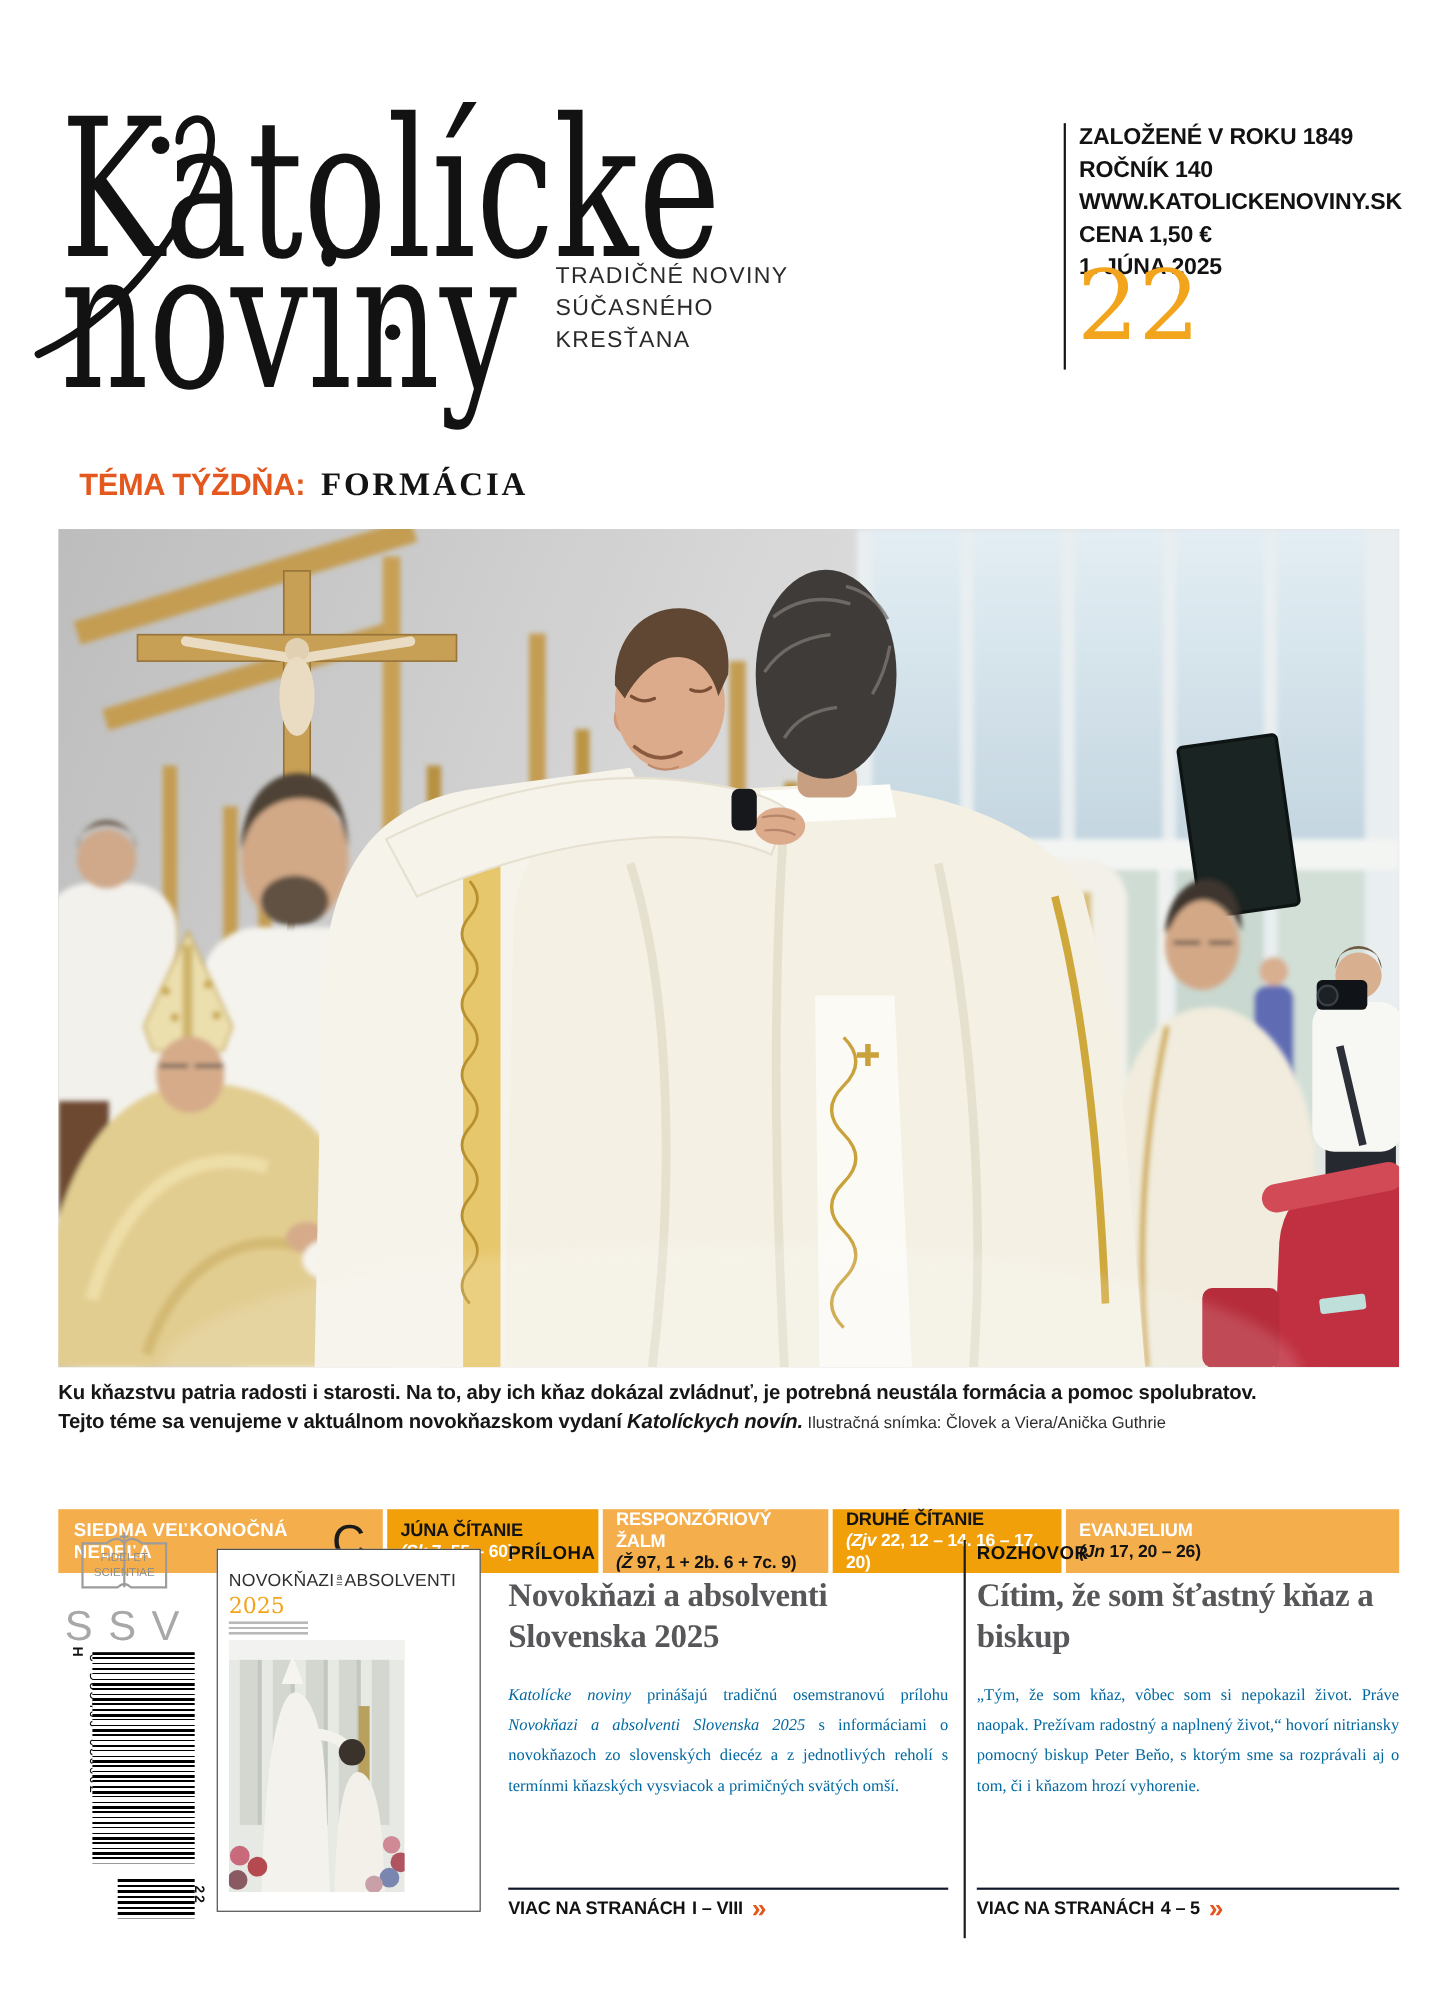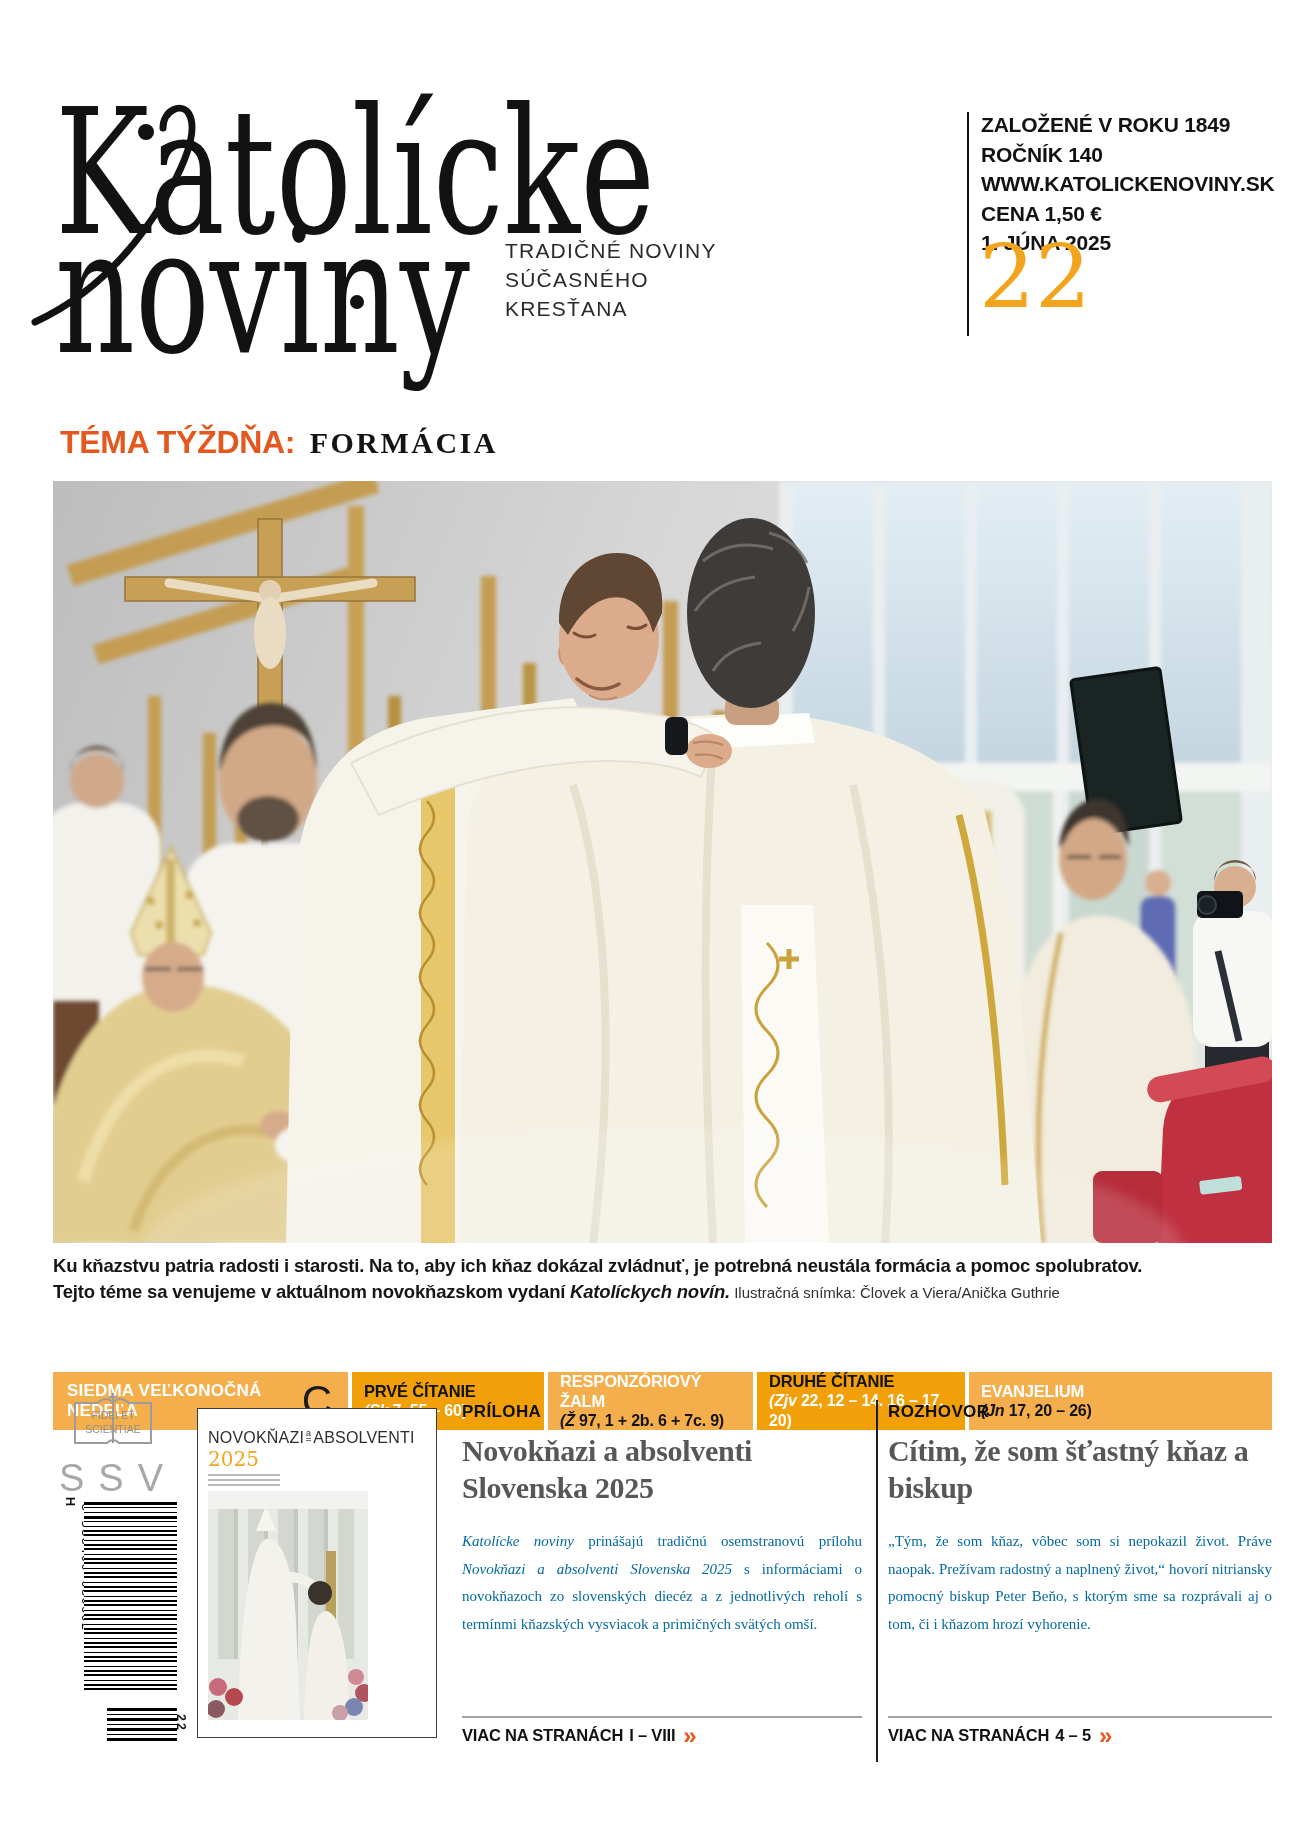--- a/index.html
+++ b/index.html
@@ -13,21 +13,21 @@
   .tagline{position:absolute;left:505px;top:236px;font-size:21px;font-weight:400;
     letter-spacing:1.2px;color:#2a2a2a;line-height:29px;}
   .info-rule{position:absolute;left:967px;top:112px;width:2px;height:224px;background:#121212;}
   .info-block{position:absolute;left:981px;top:110px;font-size:21px;font-weight:700;
     line-height:29.5px;color:#121212;letter-spacing:-0.2px;white-space:nowrap;}
   .issue-number{position:absolute;left:979px;top:234px;font-family:"DejaVu Serif",serif;
     font-size:88px;font-weight:400;color:#F2A51C;line-height:1;}
 
   
   .theme-row{position:absolute;left:60px;top:424px;white-space:nowrap;}
-  .theme-label{font-size:32px;font-weight:800;color:#E4571E;letter-spacing:-0.3px;}
+  .theme-label{font-size:28px;font-weight:800;color:#E4571E;letter-spacing:-0.3px;margin-left:12px;}
   .theme-value{font-family:"Liberation Serif",serif;font-size:30px;font-weight:700;
     color:#141414;letter-spacing:2.5px;margin-left:10px;}
 
   
   .photo-wrap{position:absolute;left:53px;top:481px;width:1219px;height:762px;overflow:hidden;background:#d6d6d6;}
 
   
   .caption{position:absolute;left:53px;top:1253px;width:1219px;font-size:18.5px;
     font-weight:700;color:#161616;line-height:26px;letter-spacing:-0.2px;}
   .caption .credit{font-size:15px;font-weight:400;color:#2e2e2e;letter-spacing:0;}
@@ -84,21 +84,21 @@
   .col-label{font-size:17px;font-weight:700;color:#0f0f0f;letter-spacing:0.4px;}
   .col-headline{font-family:"Liberation Serif",serif;font-size:30px;font-weight:700;
     color:#57575a;line-height:37px;margin-top:10px;letter-spacing:-0.3px;}
   .col-body{font-family:"Liberation Serif",serif;font-size:15px;color:#0369a1;
     line-height:27.5px;margin-top:22px;text-align:justify;}
   .col-body i{font-style:italic;}
   .col-priloha{left:462px;width:400px;}
   .col-rozhovor{left:888px;width:384px;}
   .col-divider{position:absolute;left:876px;top:1400px;width:1.5px;height:362px;background:#1c1c1c;}
 
-  .more-row{position:absolute;width:400px;border-top:2px solid #a3a3a3;padding-top:8px;
+  .more-row{position:absolute;width:400px;border-top:2px solid #0f172a;padding-top:8px;
     top:1716px;display:flex;align-items:center;font-size:16.5px;font-weight:700;
     color:#121212;letter-spacing:-0.2px;}
   .more-row .pages{margin-left:6px;font-weight:700;}
   .more-row .chev{color:#E4571E;font-size:24px;line-height:16px;margin-left:8px;font-weight:700;}
 </style>
 </head>
 <body>
 
 <div class="page">
 
@@ -310,21 +310,21 @@
       <span>Tejto téme sa venujeme v aktuálnom novokňazskom vydaní </span><i>Katolíckych novín.</i><span class="credit"> Ilustračná snímka: Človek a Viera/Anička Guthrie</span>
     </div>
   </div>
 
   <div class="liturgy">
     <div class="seg seg-light seg1">
       <span class="sunday">SIEDMA VEĽKONOČNÁ NEDEĽA</span>
       <span class="cycle">C</span>
     </div>
     <div class="seg seg-dark seg2">
-      <div class="t tb">PRVÉ ČÍTANIE</div>
+      <div class="t tb">JÚNA ČÍTANIE</div>
       <div class="r tw"><i>(Sk</i><span> 7, 55 – 60)</span></div>
     </div>
     <div class="seg seg-light seg3">
       <div class="t tw">RESPONZÓRIOVÝ ŽALM</div>
       <div class="r tb"><i>(Ž</i><span> 97, 1 + 2b. 6 + 7c. 9)</span></div>
     </div>
     <div class="seg seg-dark seg4">
       <div class="t tb">DRUHÉ ČÍTANIE</div>
       <div class="r tw"><i>(Zjv</i><span> 22, 12 – 14. 16 – 17. 20)</span></div>
     </div>

